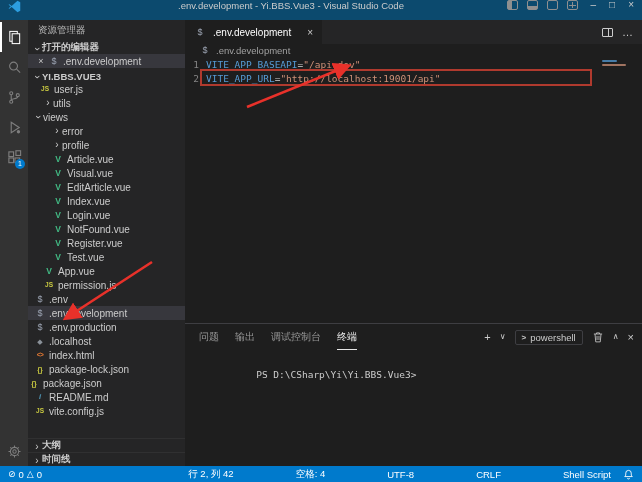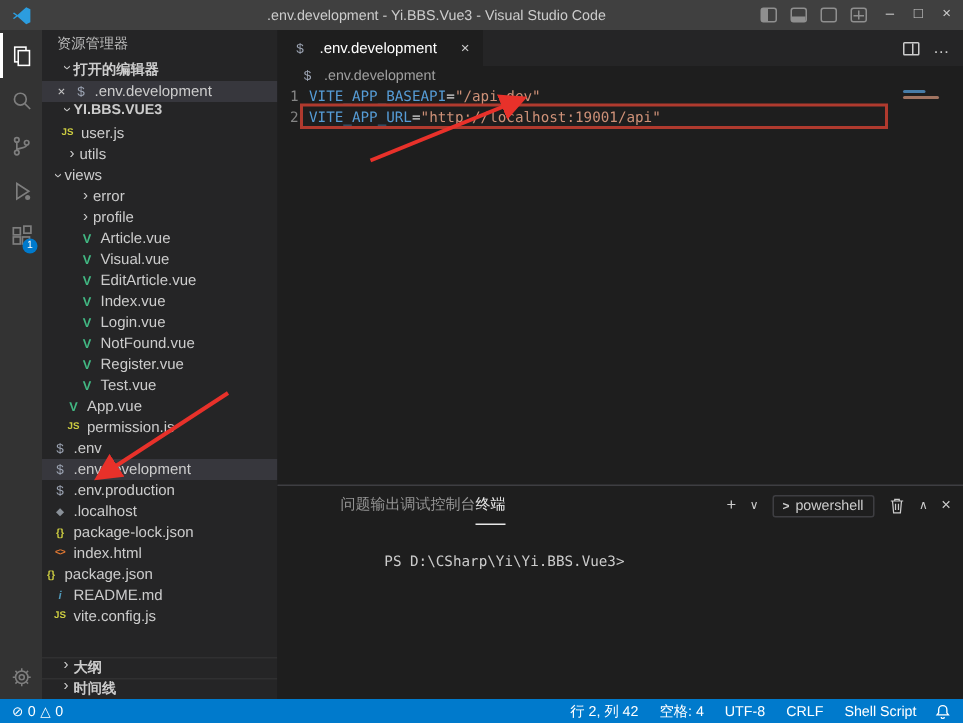--- a/index.html
+++ b/index.html
@@ -2,21 +2,21 @@
 <html><head>
 <meta charset="utf-8">
 <style>
   *{margin:0;padding:0;box-sizing:border-box;}
   html,body{width:642px;height:482px;overflow:hidden;background:#1e1e1e;
     font-family:"Liberation Sans","DejaVu Sans",sans-serif;}
   .window{position:relative;width:642px;height:482px;display:flex;flex-direction:column;background:#1e1e1e;overflow:hidden;}
   .annotations{position:absolute;left:0;top:0;z-index:60;pointer-events:none;}
 
   
-  .titlebar{position:relative;flex:0 0 20px;background:#404040;display:flex;align-items:center;padding:0 8px;color:#bdbdbd;font-size:9.5px;}
+  .titlebar{position:relative;flex:0 0 20px;background:#0c4a6e;display:flex;align-items:flex-start;padding:0 8px;color:#bdbdbd;font-size:9.5px;}
   .vscode-logo{display:flex;align-items:center;}
   .titlebar-title{position:absolute;left:110px;right:170px;text-align:center;white-space:nowrap;overflow:hidden;color:#cccccc;}
   .titlebar-right{margin-left:auto;display:flex;align-items:center;gap:9px;}
   .lt-icon{width:11px;height:10px;border:1px solid #8f8f8f;border-radius:2px;position:relative;display:inline-block;}
   .lt-icon.fill-left::before{content:"";position:absolute;left:0;top:0;bottom:0;width:4px;background:#8f8f8f;}
   .lt-icon.fill-bottom::before{content:"";position:absolute;left:0;right:0;bottom:0;height:3px;background:#8f8f8f;}
   .lt-icon.grid::before{content:"";position:absolute;left:1px;top:4px;right:1px;border-top:1px solid #8f8f8f;}
   .lt-icon.grid::after{content:"";position:absolute;left:4.5px;top:1px;bottom:1px;border-left:1px solid #8f8f8f;}
   .win-btn{color:#cccccc;font-size:10px;line-height:1;margin-left:4px;}
 
@@ -26,21 +26,21 @@
   
   .activitybar{width:28px;background:#333333;display:flex;flex-direction:column;padding-top:2px;}
   .ab-icon{height:30px;display:flex;align-items:center;justify-content:center;color:#7e7e7e;position:relative;border-left:2px solid transparent;border-right:2px solid transparent;}
   .ab-icon.active{color:#ffffff;border-left-color:#ffffff;}
   .ab-badge{position:absolute;right:1px;bottom:3px;min-width:10px;height:10px;border-radius:5px;background:#007acc;color:#fff;font-size:7px;line-height:10px;text-align:center;padding:0 2px;}
   .ab-spacer{flex:1;}
 
   
   .sidebar{width:157px;background:#252526;color:#cccccc;display:flex;flex-direction:column;overflow:hidden;font-size:10px;}
   .sidebar-title{flex:0 0 20px;line-height:20px;padding:0 10px;font-size:9.5px;color:#bbbbbb;white-space:nowrap;}
-  .section-header{flex:0 0 14px;display:flex;align-items:flex-start;font-weight:bold;font-size:9.5px;color:#cccccc;padding-left:11px;white-space:nowrap;}
+  .section-header{flex:0 0 14px;display:flex;align-items:flex-end;font-weight:bold;font-size:9.5px;color:#cccccc;padding-left:4px;white-space:nowrap;}
   .chev{display:inline-block;width:10px;text-align:center;font-size:10px;color:#cccccc;font-weight:normal;line-height:1;}
   .chev.open{transform:rotate(90deg);}
   .open-editor-item{flex:0 0 14px;display:flex;align-items:center;padding-left:8px;background:#37373d;white-space:nowrap;}
   .oe-close{width:10px;font-size:9px;color:#c5c5c5;text-align:center;margin-right:2px;}
   .ficon{display:inline-flex;width:12px;justify-content:center;align-items:center;margin-right:3px;flex:0 0 12px;line-height:1;}
   .fi-js{color:#cbcb41;font-size:6.5px;font-weight:bold;}
   .fi-vue{color:#42b883;font-size:8.5px;font-weight:bold;}
   .fi-env{color:#9da5b4;font-size:9px;}
   .fi-git{color:#8a9199;font-size:7px;}
   .fi-html{color:#e37933;font-size:6.5px;font-weight:bold;letter-spacing:-0.5px;}
@@ -71,36 +71,36 @@
   .tok-str{color:#ce9178;}
   .red-box{position:absolute;left:15px;top:12px;width:392px;height:17px;border:2px solid #b03a2e;z-index:10;}
   .minimap{position:absolute;right:6px;top:3px;width:34px;display:flex;flex-direction:column;gap:2px;}
   .minimap span{display:block;height:2px;border-radius:1px;}
   .mm1{width:15px;background:rgba(86,156,214,.75);}
   .mm2{width:24px;background:rgba(206,145,120,.75);}
 
   
   .panel{flex:0 0 143px;border-top:1px solid #3e3e42;display:flex;flex-direction:column;background:#1e1e1e;}
   .panel-header{flex:0 0 26px;display:flex;align-items:center;padding:0 8px;}
-  .panel-tabs{display:flex;padding-left:6px;margin-left:28px;}
+  .panel-tabs{display:flex;gap:16px;padding-left:6px;}
   .ptab{font-size:10px;color:#969696;height:26px;line-height:26px;border-bottom:1px solid transparent;cursor:pointer;}
   .ptab.active{color:#e7e7e7;border-bottom-color:#e7e7e7;}
   .panel-actions{margin-left:auto;display:flex;align-items:center;gap:9px;color:#cccccc;}
   .pa{font-size:11px;line-height:1;display:inline-flex;align-items:center;}
   .pa.small{font-size:8px;}
   .shell-pill{display:inline-flex;align-items:center;gap:4px;font-size:9.5px;color:#cccccc;border:1px solid #3e3e42;border-radius:2px;padding:1px 6px;}
   .ps-icon{font-size:8px;font-weight:bold;}
   .terminal{flex:1;padding:8px 0 0 14px;font-family:"DejaVu Sans Mono","Liberation Mono",monospace;font-size:9.5px;color:#cccccc;white-space:pre;}
 
   
   .statusbar{flex:0 0 16px;background:#007acc;color:#ffffff;display:flex;align-items:center;font-size:9.5px;padding:0 8px;}
   .sb-group{display:flex;align-items:center;gap:3px;}
   .sb-ico{font-size:9px;line-height:1;}
   .sb-right{margin-left:auto;display:flex;align-items:center;gap:14px;}
-  .sb-item{white-space:nowrap;cursor:pointer;}
+  .sb-item{white-space:nowrap;cursor:pointer;margin-left:48px;}
   .sb-bell{display:inline-flex;margin-left:12px;}
 </style>
 </head>
 <body>
 
 <div class="window">
 
   <svg class="annotations" width="642" height="482" viewBox="0 0 642 482">
     <defs>
       <marker id="ah" markerWidth="7" markerHeight="7" refX="5.5" refY="3.5" orient="auto">
@@ -267,26 +267,26 @@
           </div>
           <div class="tree-row" style="padding-left: 6px;">
             <span class="ficon fi-env">$</span>
             <span class="tlabel">.env.production</span>
           </div>
           <div class="tree-row" style="padding-left: 6px;">
             <span class="ficon fi-git">◆</span>
             <span class="tlabel">.localhost</span>
           </div>
           <div class="tree-row" style="padding-left: 6px;">
+            <span class="ficon fi-html">&lt;&gt;</span>
+            <span class="tlabel">index.html</span>
+          </div>
+          <div class="tree-row" style="padding-left: 6px;">
             <span class="ficon fi-json">{}</span>
             <span class="tlabel">package-lock.json</span>
-          </div>
-          <div class="tree-row" style="padding-left: 6px;">
-            <span class="ficon fi-html">&lt;&gt;</span>
-            <span class="tlabel">index.html</span>
           </div>
           <div class="tree-row" style="">
             <span class="ficon fi-json">{}</span>
             <span class="tlabel">package.json</span>
           </div>
           <div class="tree-row" style="padding-left: 6px;">
             <span class="ficon fi-info">i</span>
             <span class="tlabel">README.md</span>
           </div>
           <div class="tree-row" style="padding-left: 6px;">

